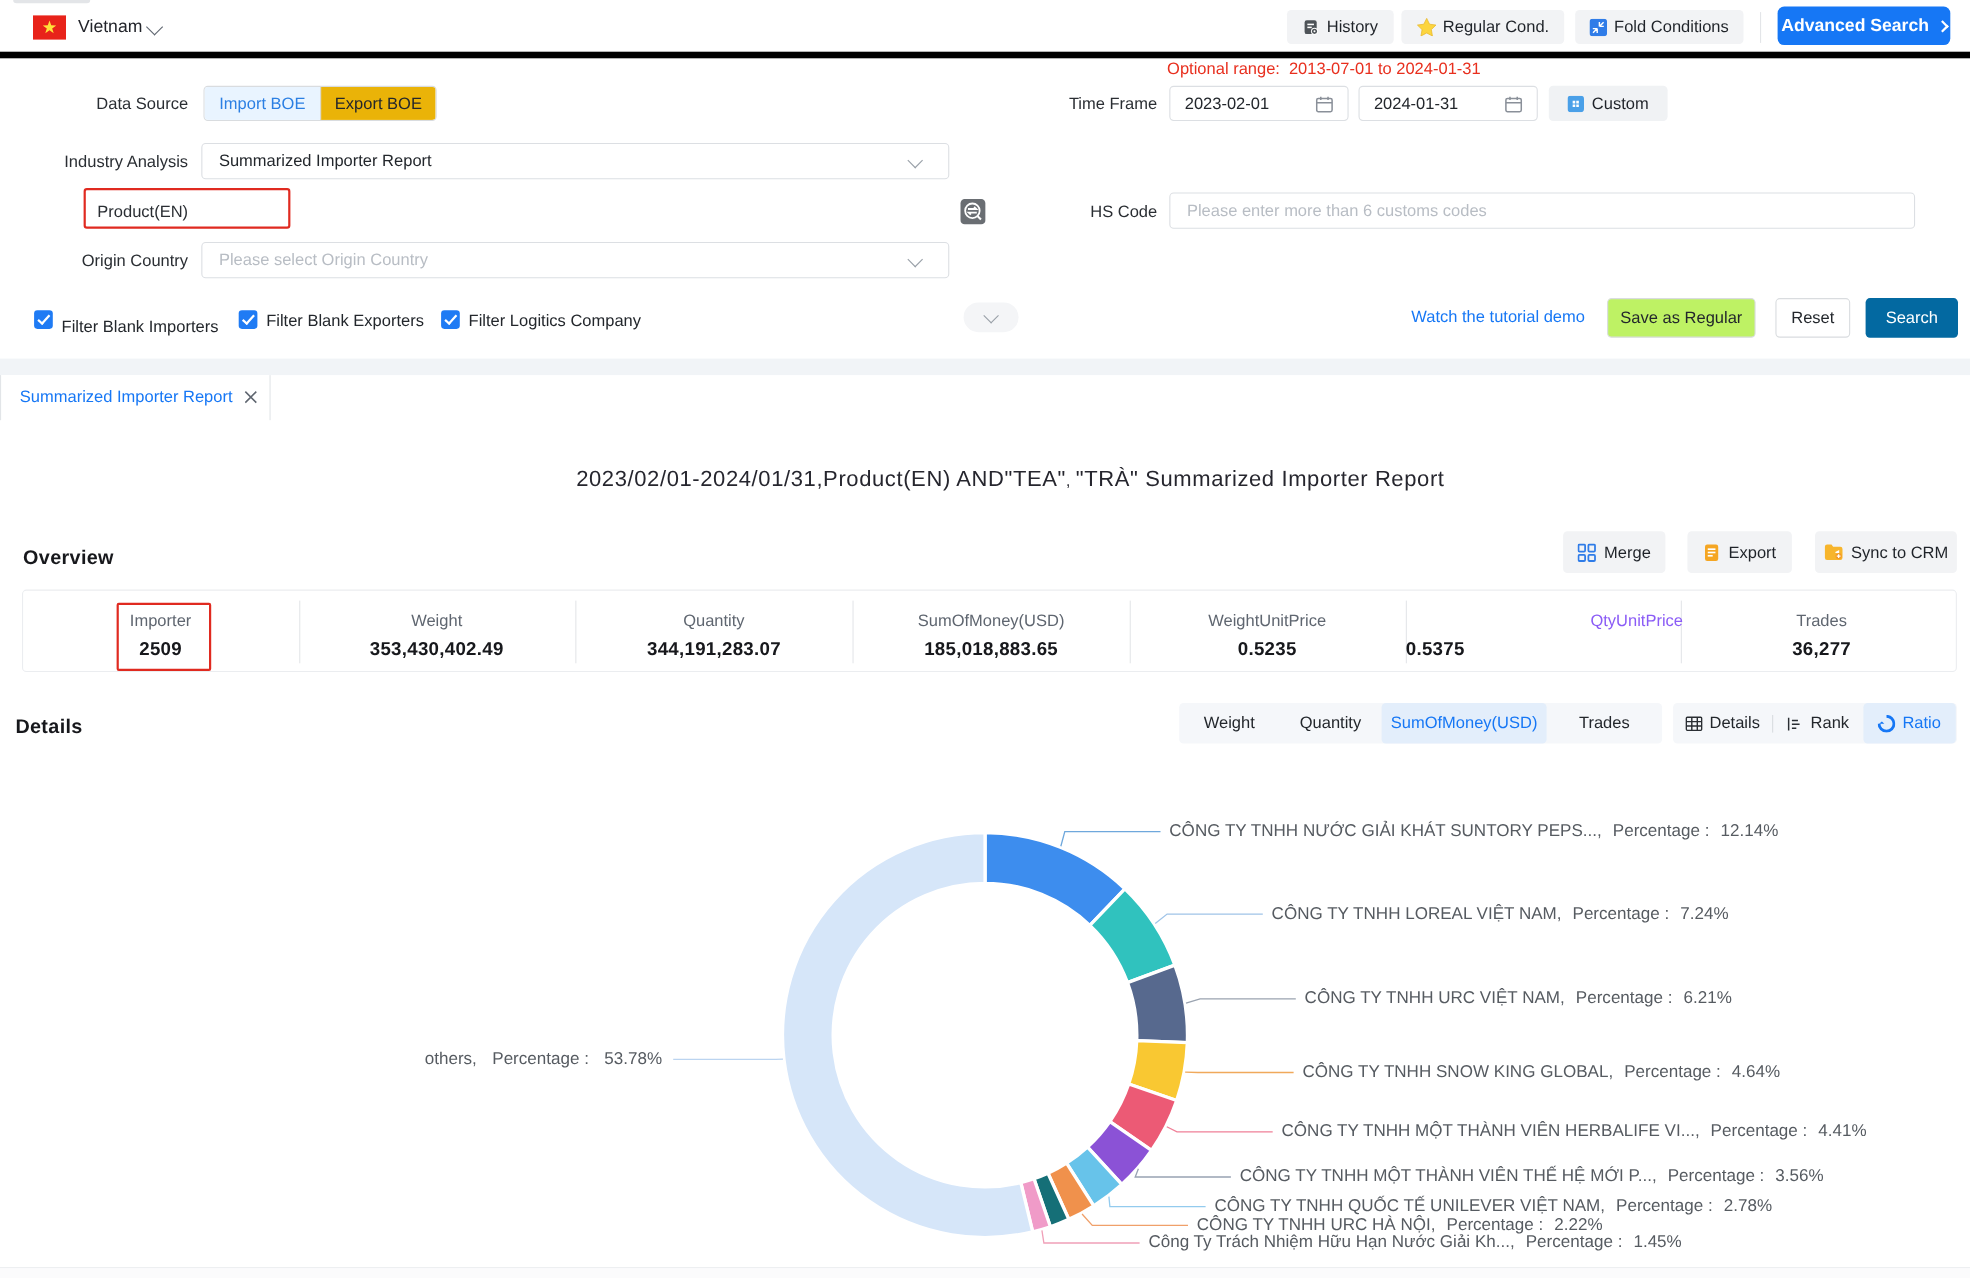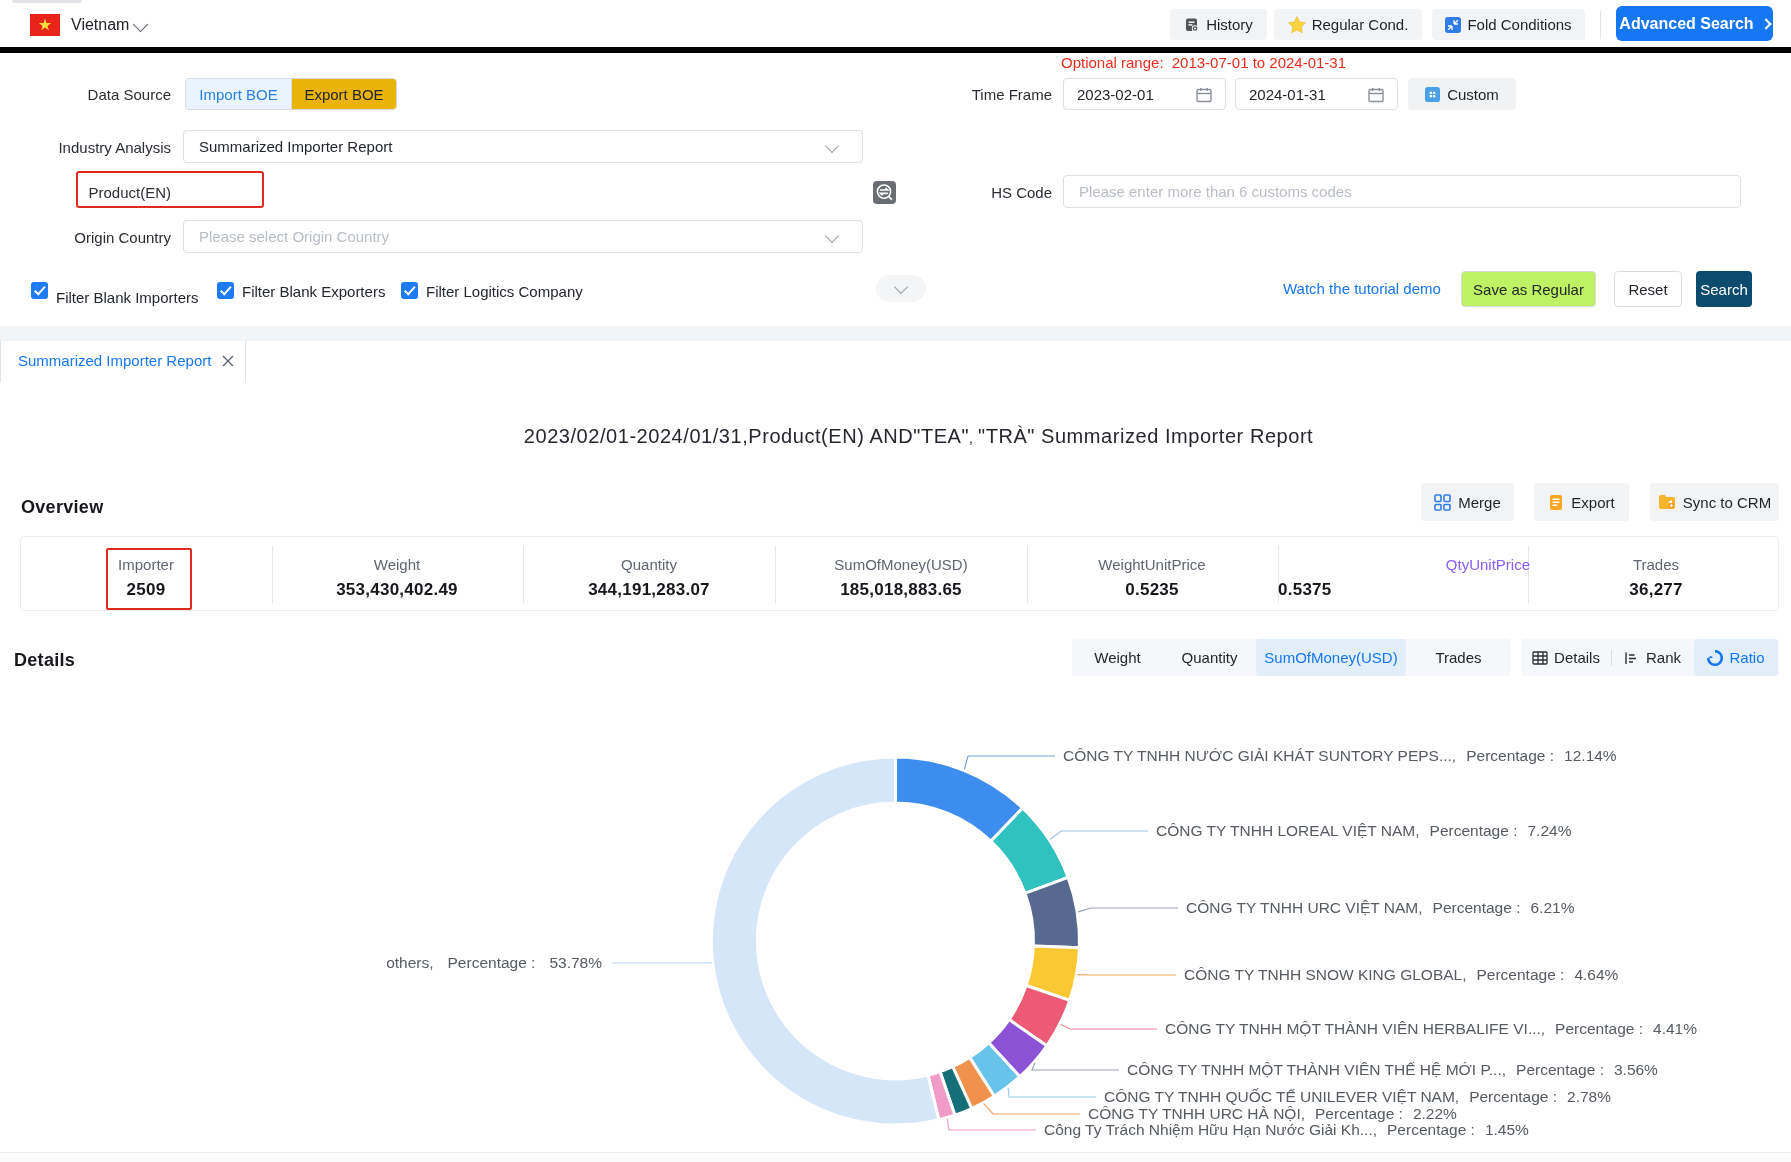--- a/index.html
+++ b/index.html
@@ -118,21 +118,21 @@
   Custom</div>
 
 <label class="fl" style="left:881px;top:184px;width:171px;">HS Code</label>
 <div class="input" style="left:1063px;top:175px;width:678px;height:33px;">
   <div class="ph" style="position:absolute;left:15px;top:7px;font-size:15px;">Please enter more than 6 customs codes</div>
 </div>
 
 <div class="abs" style="left:1283px;top:280px;font-size:15px;color:#1677f5;">Watch the tutorial demo</div>
 <div class="abs" style="left:1461px;top:271px;width:135px;height:36px;background:#bef264;border:1px solid #d9dcdf;border-radius:4px;display:flex;align-items:center;justify-content:center;font-size:15px;color:#23272c;">Save as Regular</div>
 <div class="abs" style="left:1614px;top:271px;width:68px;height:36px;background:#fff;border:1px solid #d9dcdf;border-radius:4px;display:flex;align-items:center;justify-content:center;font-size:15px;color:#23272c;">Reset</div>
-<div class="abs" style="left:1696px;top:271px;width:56px;height:36px;background:#0c4a6e;border-radius:4px;display:flex;align-items:center;justify-content:center;font-size:15px;color:#fff;">Search</div>
+<div class="abs" style="left:1696px;top:271px;width:84px;height:36px;background:#0369a1;border-radius:4px;display:flex;align-items:center;justify-content:center;font-size:15px;color:#fff;">Search</div>
 
 <div class="abs" style="left:0;top:326px;width:1791px;height:15px;background:#f1f4f7;"></div>
 <div class="abs" style="left:0;top:341px;width:246px;height:41px;background:#fff;border-left:1px solid #e2e5e8;border-right:1px solid #e2e5e8;">
   <div class="abs" style="left:17px;top:11px;font-size:15px;color:#1677f5;">Summarized Importer Report</div>
   <svg class="abs" style="left:220px;top:13px;" width="14" height="14" viewBox="0 0 14 14">
         <path d="M2 2l10 10M12 2L2 12" stroke="#5f6670" stroke-width="1.4"></path>
       </svg>
 </div>
 
 <div class="abs" style="left:23px;top:425px;width:1791px;text-align:center;font-size:20px;letter-spacing:0.55px;color:#26262e;">2023/02/01-2024/01/31,Product(EN) AND"TEA"<span style="font-size:14px;">, </span>"TRÀ" Summarized Importer Report</div>

